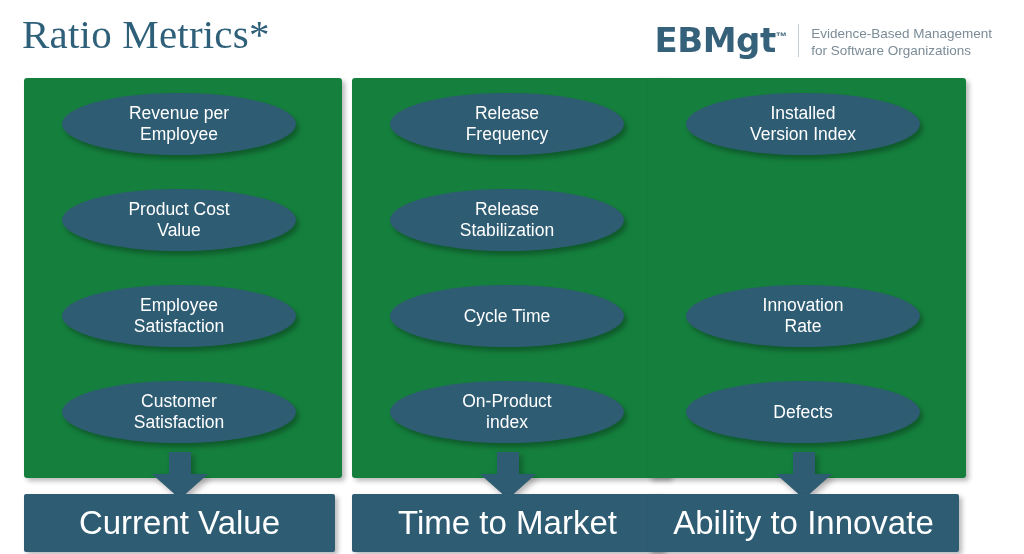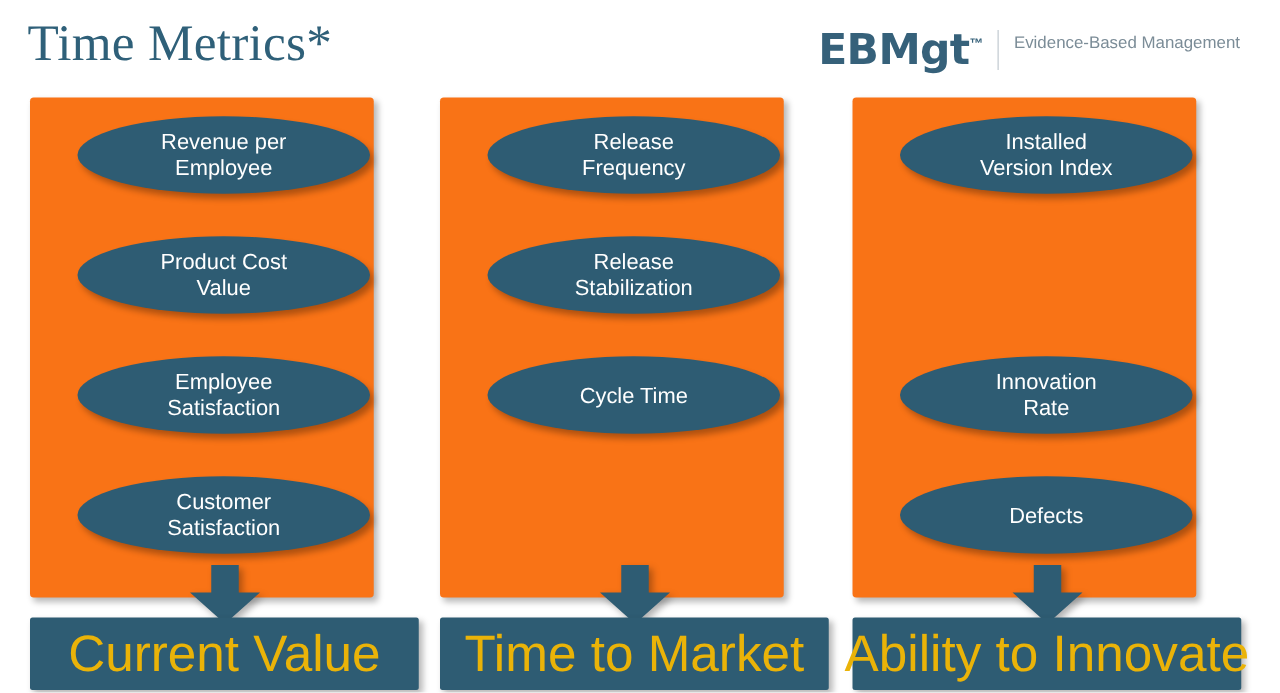--- a/index.html
+++ b/index.html
@@ -84,28 +84,28 @@
     height: 476px;
   }
   .column {
     position: absolute;
     top: 0;
     width: 311px;
     height: 476px;
   }
   .column.col0 { left: 0px; }
   .column.col1 { left: 328px; }
-  .column.col2 { left: 658px; text-decoration: underline; }
+  .column.col2 { left: 624px; text-decoration: underline; }
 
   .panel {
     position: absolute;
     left: 0; top: 0;
-    width: 275px;
+    width: 318px;
     height: 400px;
-    background: #f97316;
+    background: #15803d;
     border-radius: 3px;
     box-shadow: 3px 3px 5px rgba(0,0,0,0.28);
   }
 
   .bubble {
     position: absolute;
     left: 38px;
     width: 234px;
     height: 62px;
     background: #2e5c73;
@@ -145,41 +145,42 @@
     left: 0;
     top: 416px;
     width: 311px;
     height: 58px;
     background: #2e5c73;
     border-radius: 2px;
     box-shadow: 3px 3px 5px rgba(0,0,0,0.28);
     display: flex;
     align-items: center;
     justify-content: center;
-    color: #eab308;
-    font-size: 41px;
+    color: #ffffff;
+    font-size: 33px;
     line-height: 36px;
     font-weight: 500;
     white-space: nowrap;
     box-sizing: border-box;
   }
 </style>
 </head>
 <body>
 
 <div id="header">
-  <div id="page-title">Time Metrics*</div>
+  <div id="page-title">Ratio Metrics*</div>
 
   <div id="logo-block">
     <div id="logo-wordmark">
       <span>EBMgt</span><span id="logo-tm">™</span>
     </div>
     <div id="logo-divider"></div>
     <div id="logo-tagline">
       <div>Evidence-Based Management</div>
+      <div>for Software Organizations</div>
     </div>
   </div>
 </div>
 
 <div id="columns">
 
   <div class="column col0">
     <div class="panel">
       <div class="bubble b0">
         <span>
@@ -227,20 +228,26 @@
           <span class="txt">Release</span>
           <span class="txt">Stabilization</span>
         </span>
       </div>
       <div class="bubble b2">
         <span>
           <span class="txt">Cycle Time</span>
 
         </span>
       </div>
+      <div class="bubble b3">
+        <span>
+          <span class="txt">On-Product</span>
+          <span class="txt">index</span>
+        </span>
+      </div>
     </div>
     <div class="arrow">
       <svg viewBox="0 0 58 48" xmlns="http://www.w3.org/2000/svg">
         <polygon points="18,0 40,0 40,22 57,22 29,47 1,22 18,22" fill="#2e5c73"></polygon>
       </svg>
     </div>
     <div class="footer-label">Time to Market</div>
   </div>
 
   <div class="column col2">

